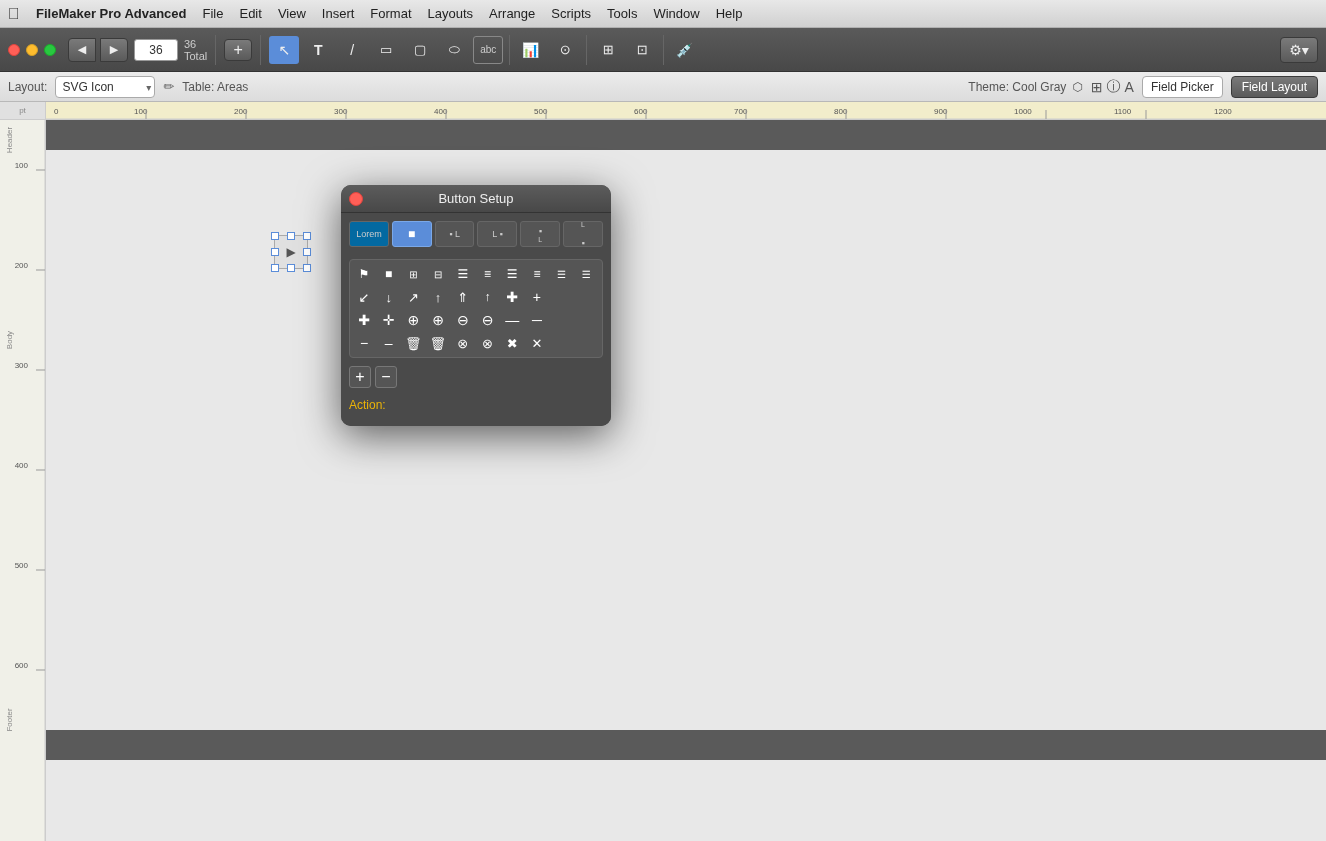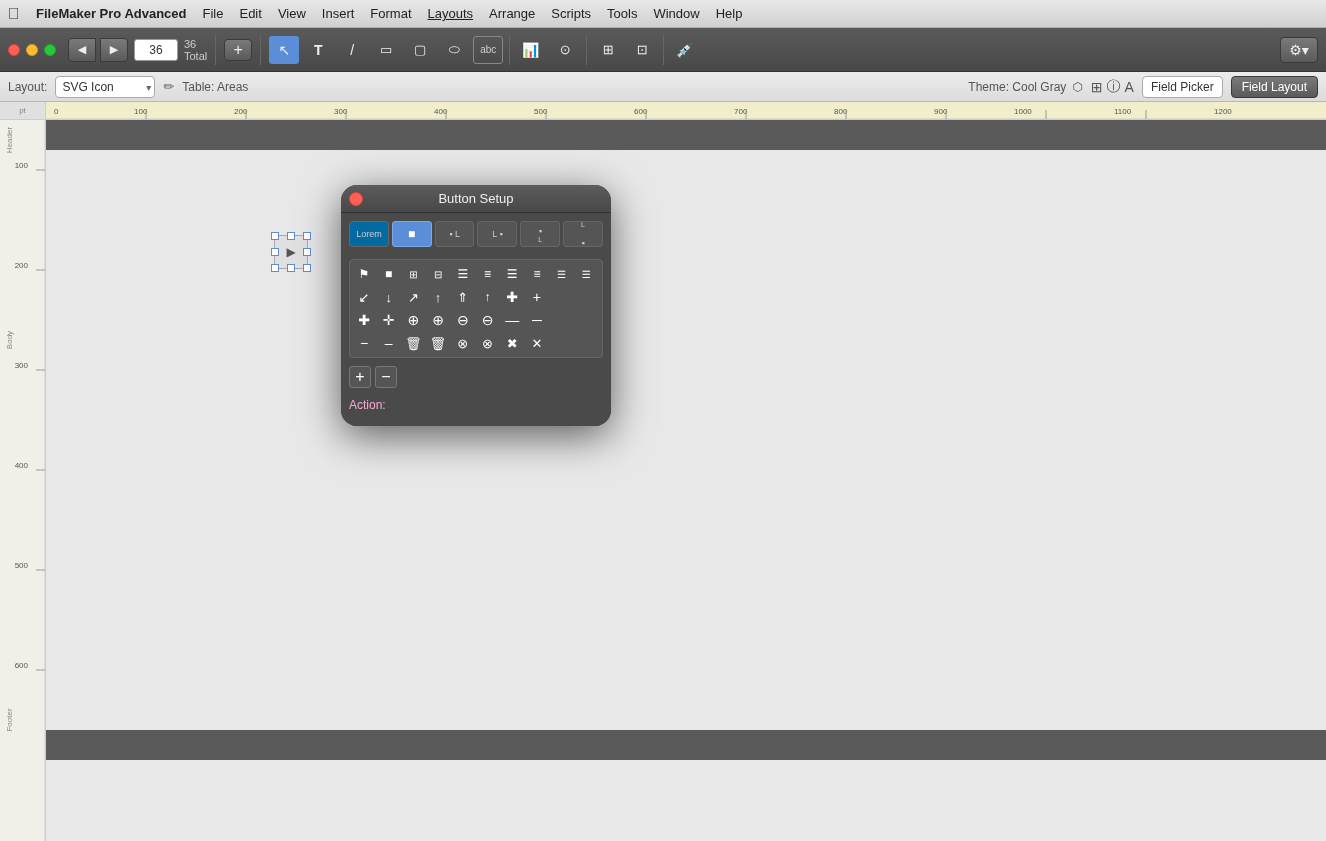--- a/index.html
+++ b/index.html
@@ -9,21 +9,21 @@
 <body>
 
 <div style="height:28px; background:linear-gradient(to bottom,#e8e8e8,#d0d0d0); display:flex; align-items:center; padding:0 8px; border-bottom:1px solid #b0b0b0; font-size:13px;">
   <span style="font-size:16px; margin-right:8px; color:#333; cursor:pointer;"></span>
   <span style="font-weight:bold; padding:2px 8px; color:#222;">FileMaker Pro Advanced</span>
   <span style="padding:2px 8px; cursor:pointer; color:#222; border-radius:4px;">File</span>
   <span style="padding:2px 8px; cursor:pointer; color:#222; border-radius:4px;">Edit</span>
   <span style="padding:2px 8px; cursor:pointer; color:#222; border-radius:4px;">View</span>
   <span style="padding:2px 8px; cursor:pointer; color:#222; border-radius:4px;">Insert</span>
   <span style="padding:2px 8px; cursor:pointer; color:#222; border-radius:4px;">Format</span>
-  <span style="padding:2px 8px; cursor:pointer; color:#222; border-radius:4px;text-decoration:underline;">Layouts</span>
+  <span style="padding:2px 8px; cursor:pointer; color:#222; border-radius:4px;">Layouts</span>
   <span style="padding:2px 8px; cursor:pointer; color:#222; border-radius:4px;">Arrange</span>
   <span style="padding:2px 8px; cursor:pointer; color:#222; border-radius:4px;">Scripts</span>
   <span style="padding:2px 8px; cursor:pointer; color:#222; border-radius:4px;">Tools</span>
   <span style="padding:2px 8px; cursor:pointer; color:#222; border-radius:4px;">Window</span>
   <span style="padding:2px 8px; cursor:pointer; color:#222; border-radius:4px;">Help</span>
 </div>
 
 <div style="height:44px; background:linear-gradient(to bottom,#5a5a5a,#484848); display:flex; align-items:center; padding:0 8px; gap:4px; border-bottom:1px solid #333;">
   <div style="display:flex; gap:6px; margin-right:8px;">
     <div style="width:12px;height:12px;border-radius:50%;background:#ff5f57;border:1px solid #e0443e;cursor:pointer;"></div>
@@ -169,21 +169,21 @@
       <div style="position:absolute;top:-3px;right:-3px;width:8px;height:8px;background:white;border:1px solid #5b8dd9;"></div>
       <div style="position:absolute;top:50%;transform:translateY(-50%);left:-3px;width:8px;height:8px;background:white;border:1px solid #5b8dd9;"></div>
       <div style="position:absolute;top:50%;transform:translateY(-50%);right:-3px;width:8px;height:8px;background:white;border:1px solid #5b8dd9;"></div>
       <div style="position:absolute;bottom:-3px;left:-3px;width:8px;height:8px;background:white;border:1px solid #5b8dd9;"></div>
       <div style="position:absolute;bottom:-3px;left:50%;transform:translateX(-50%);width:8px;height:8px;background:white;border:1px solid #5b8dd9;"></div>
       <div style="position:absolute;bottom:-3px;right:-3px;width:8px;height:8px;background:white;border:1px solid #5b8dd9;"></div>
 
       <div style="width:100%;height:100%;background:#e0e0e0;border:1px solid #aaa;display:flex;align-items:center;justify-content:center;font-size:12px;color:#555;">▶</div>
     </div>
 
-    <div style="position:absolute;top:65px;left:295px;width:270px;background:#4a4a4a;border-radius:16px;box-shadow:0 10px 40px rgba(0,0,0,0.6);overflow:hidden;">
+    <div style="position:absolute;top:65px;left:295px;width:270px;background:#4a4a4a;border-radius:10px;box-shadow:0 10px 40px rgba(0,0,0,0.6);overflow:hidden;">
 
       <div style="height:28px;background:linear-gradient(to bottom,#5c5c5c,#484848);display:flex;align-items:center;justify-content:center;position:relative;border-bottom:1px solid #333;">
         <div style="position:absolute;left:8px;width:14px;height:14px;background:#ff5f57;border-radius:50%;cursor:pointer;border:1px solid #e0443e;"></div>
         <span style="color:#eee;font-size:13px;font-weight:500;">Button Setup</span>
       </div>
 
       <div style="display:flex;gap:3px;padding:8px;background:#4a4a4a;">
         <div style="flex:1;height:26px;border-radius:3px;cursor:pointer;display:flex;align-items:center;justify-content:center;font-size:9px;color:#ccc;border:1px solid #666;background:#0369a1;">Lorem</div>
         <div style="flex:1;height:26px;border-radius:3px;cursor:pointer;display:flex;align-items:center;justify-content:center;font-size:12px;color:white;border:1px solid #7aa8e8;background:#5b8dd9;">■</div>
         <div style="flex:1;height:26px;border-radius:3px;cursor:pointer;display:flex;align-items:center;justify-content:center;font-size:9px;color:#ccc;border:1px solid #666;background:#555;">▪ L</div>
@@ -241,20 +241,20 @@
         </div>
       </div>
 
       <div style="display:flex;gap:4px;padding:4px 8px;background:#4a4a4a;">
         <div style="width:22px;height:22px;background:#555;border:1px solid #777;border-radius:3px;color:white;cursor:pointer;display:flex;align-items:center;justify-content:center;font-size:16px;">+</div>
         <div style="width:22px;height:22px;background:#555;border:1px solid #777;border-radius:3px;color:white;cursor:pointer;display:flex;align-items:center;justify-content:center;font-size:16px;">−</div>
       </div>
 
 
       <div style="padding:6px 8px 10px;background:#4a4a4a;">
-        <div style="color:#f9a8d4;font-size:12px;margin-bottom:4px;">Action:</div>
+        <div style="color:#eab308;font-size:12px;margin-bottom:4px;">Action:</div>
       </div>
 
     </div>
 
   </div>
 
 </div>
 
 </body></html>

